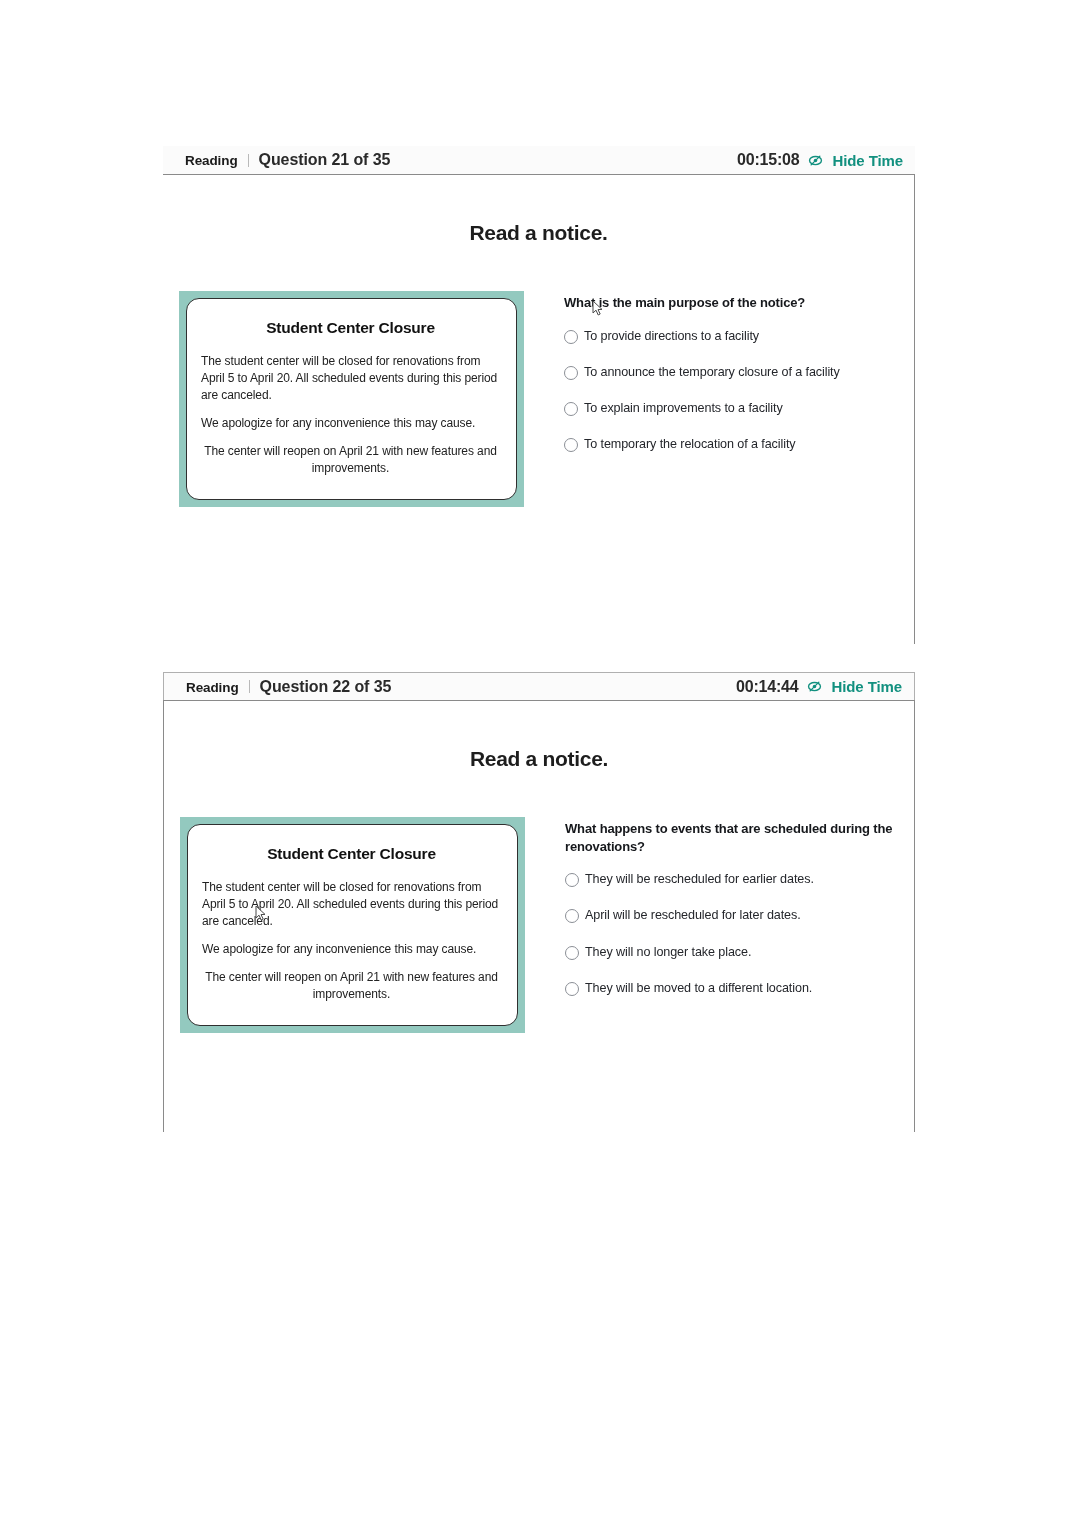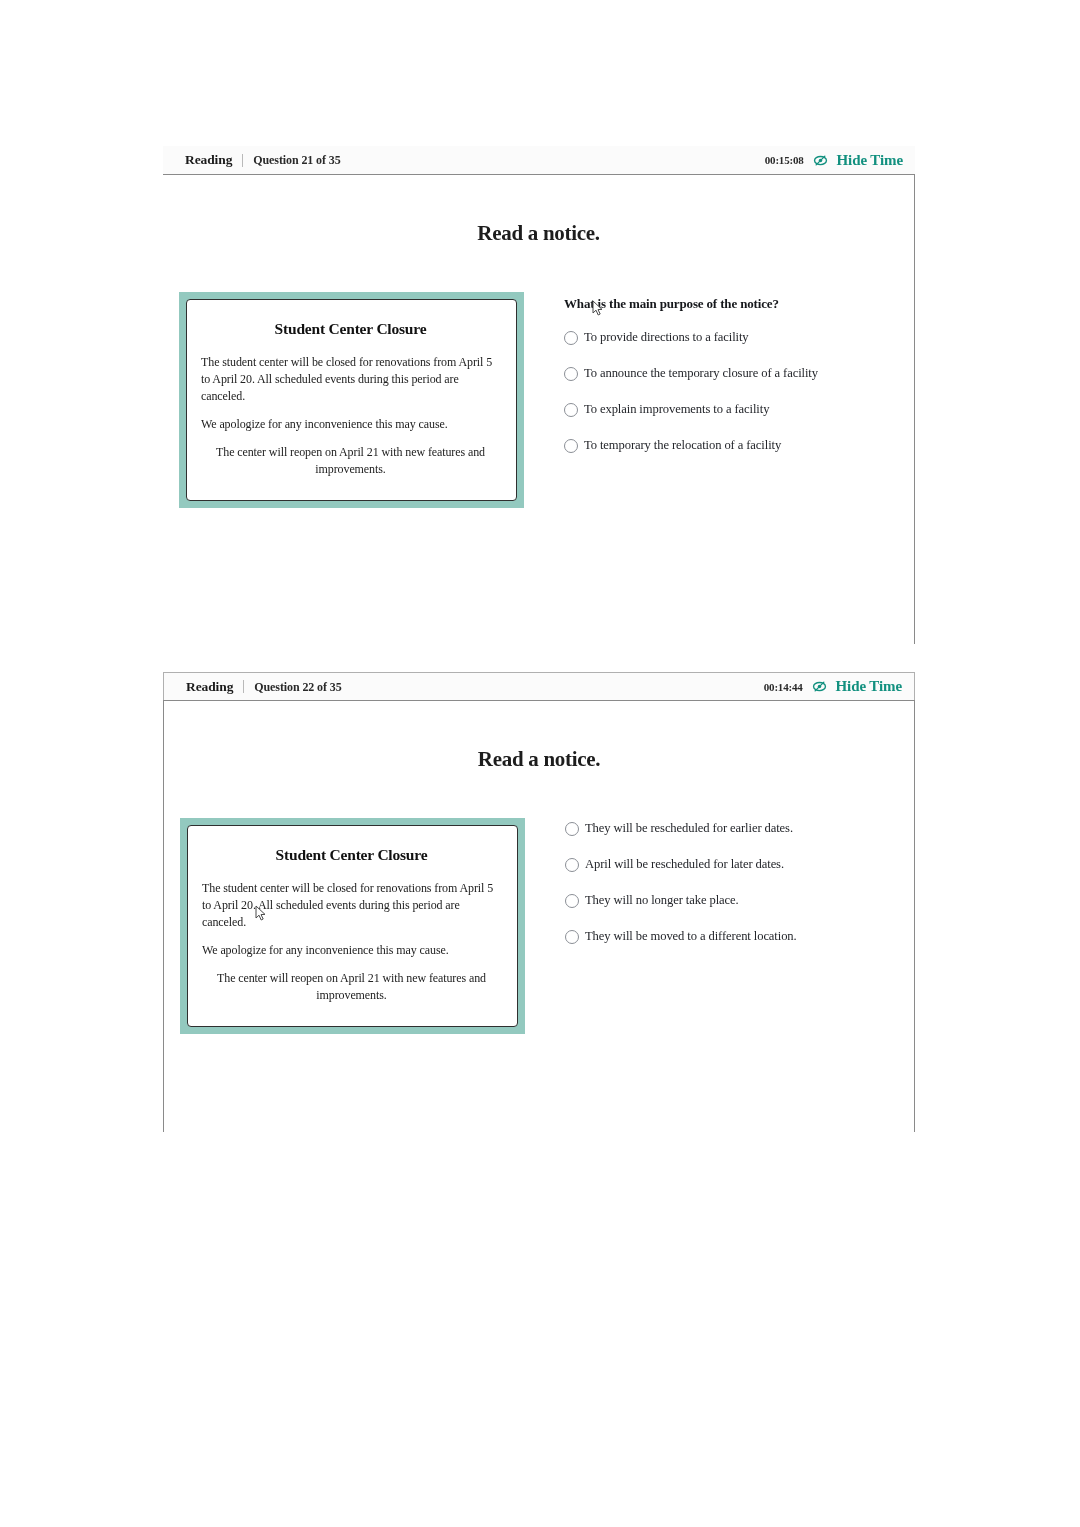--- a/index.html
+++ b/index.html
@@ -17,21 +17,20 @@
     width: 1080px;
     height: 1527px;
     background: #ffffff;
     overflow: hidden;
   }
 
   
   .panel {
     position: absolute;
     background: #fde047;
-    font-family: Liberation Serif, serif;
   }
 
   #panel-1 { left: 163px; top: 146px; width: 752px; height: 498px; }
   #panel-2 { left: 163px; top: 672px; width: 752px; height: 460px; }
 
   .panel-header {
     position: relative;
     height: 28px;
     background: #fbfbfb;
     display: flex;
@@ -53,35 +52,35 @@
   }
 
   .hdr-divider {
     width: 1px;
     height: 13px;
     background: #b9b9b9;
     align-self: center;
   }
 
   .hdr-question {
-    font-size: 12px;
+    font-size: 16px;
     font-weight: bold;
     color: #2a2a2a;
     letter-spacing: -0.1px;
   }
 
   .hdr-right {
     margin-left: auto;
     display: flex;
     align-items: center;
     gap: 9px;
   }
 
   .hdr-timer {
-    font-size: 11px;
+    font-size: 16px;
     font-weight: bold;
     color: #2a2a2a;
     letter-spacing: -0.2px;
   }
 
   .eye-icon {
     width: 15px;
     height: 15px;
     display: block;
   }
@@ -129,21 +128,21 @@
   
   .notice-outer {
     border: 6px solid #93c9bf;
     background: #93c9bf;
     width: 345px;
     padding: 1px;
   }
 
   .notice-inner {
     border: 1.6px solid #2f2f2f;
-    border-radius: 4px;
+    border-radius: 13px;
     background: #ffffff;
     padding: 20px 16px 22px 14px;
   }
 
   .notice-title {
     text-align: center;
     font-size: 15.5px;
     font-weight: bold;
     color: #111111;
     letter-spacing: -0.2px;
@@ -305,20 +304,21 @@
             <div class="notice-inner">
               <div class="notice-title">Student Center Closure</div>
               <p class="notice-p">The student center will be closed for renovations from April 5 to April 20. All scheduled events during this period are canceled.</p>
               <p class="notice-p">We apologize for any inconvenience this may cause.</p>
               <p class="notice-p">The center will reopen on April 21 with new features and improvements.</p>
             </div>
           </div>
         </div>
 
         <div class="col-question">
+          <div class="question-text">What happens to events that are scheduled during the renovations?</div>
           <ul class="options">
             <li class="option">
               <span class="radio"></span>
               <span class="option-label">They will be rescheduled for earlier dates.</span>
             </li>
             <li class="option">
               <span class="radio"></span>
               <span class="option-label">April will be rescheduled for later dates.</span>
             </li>
             <li class="option">

